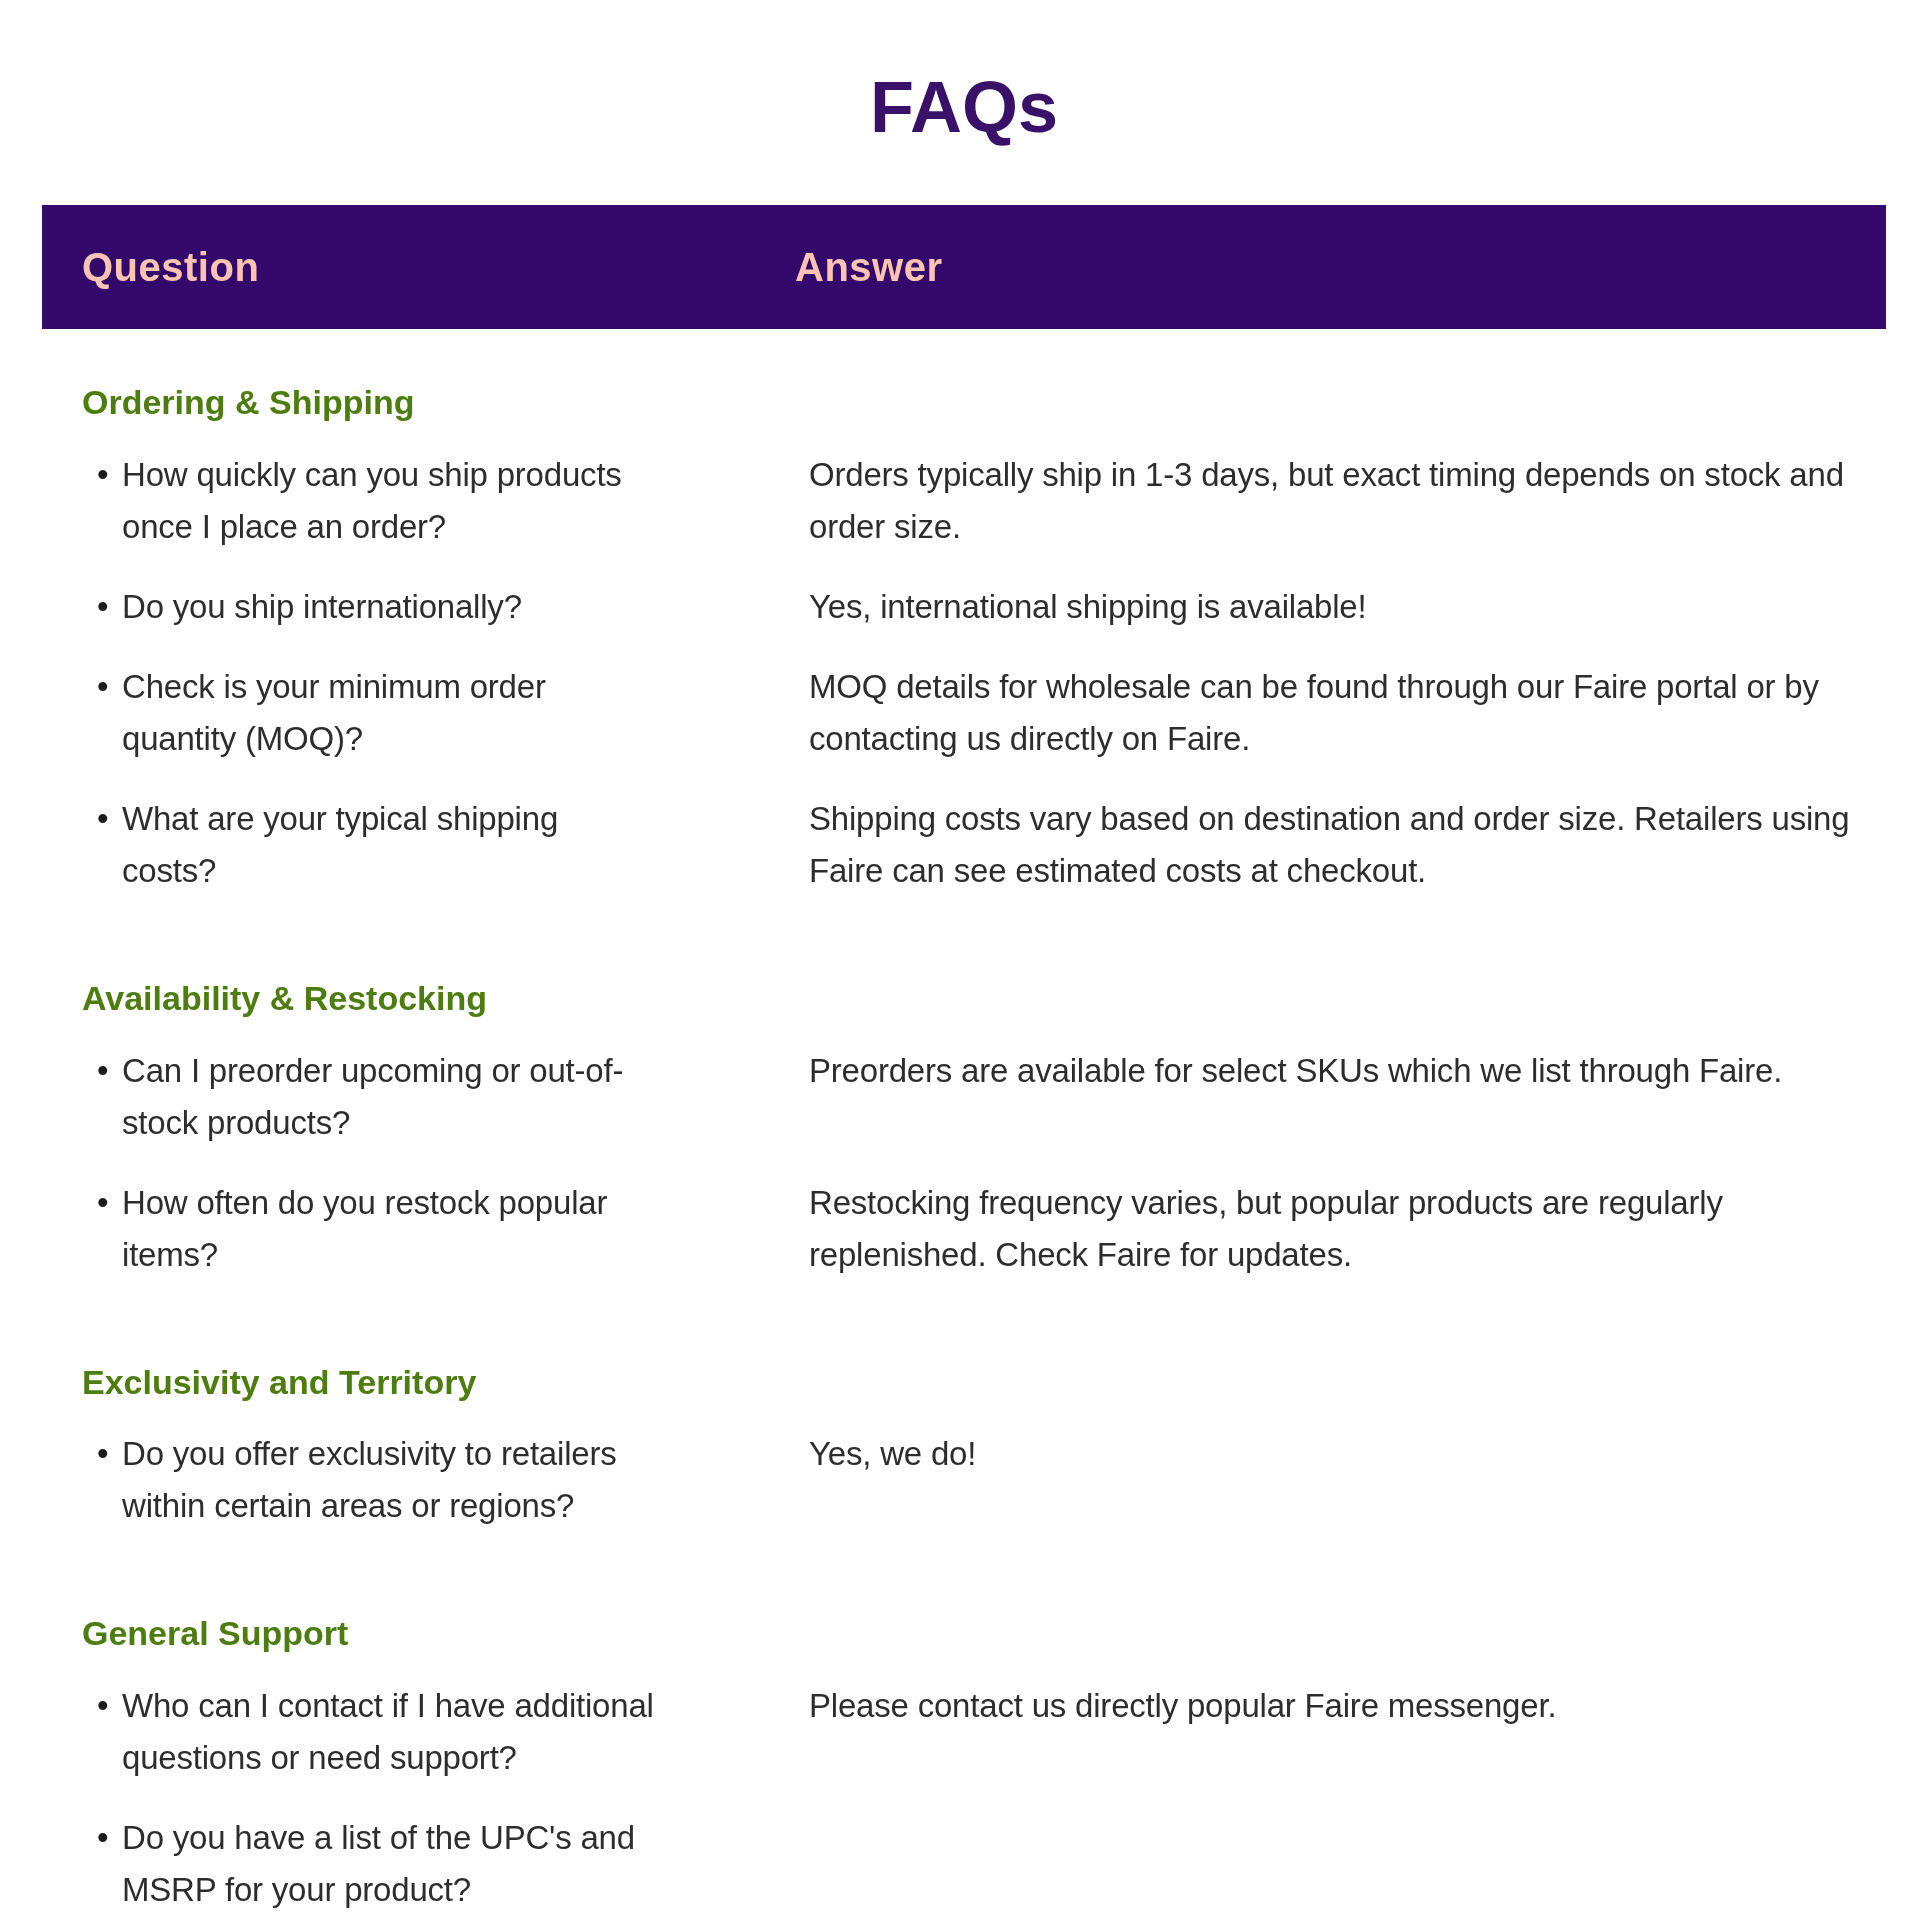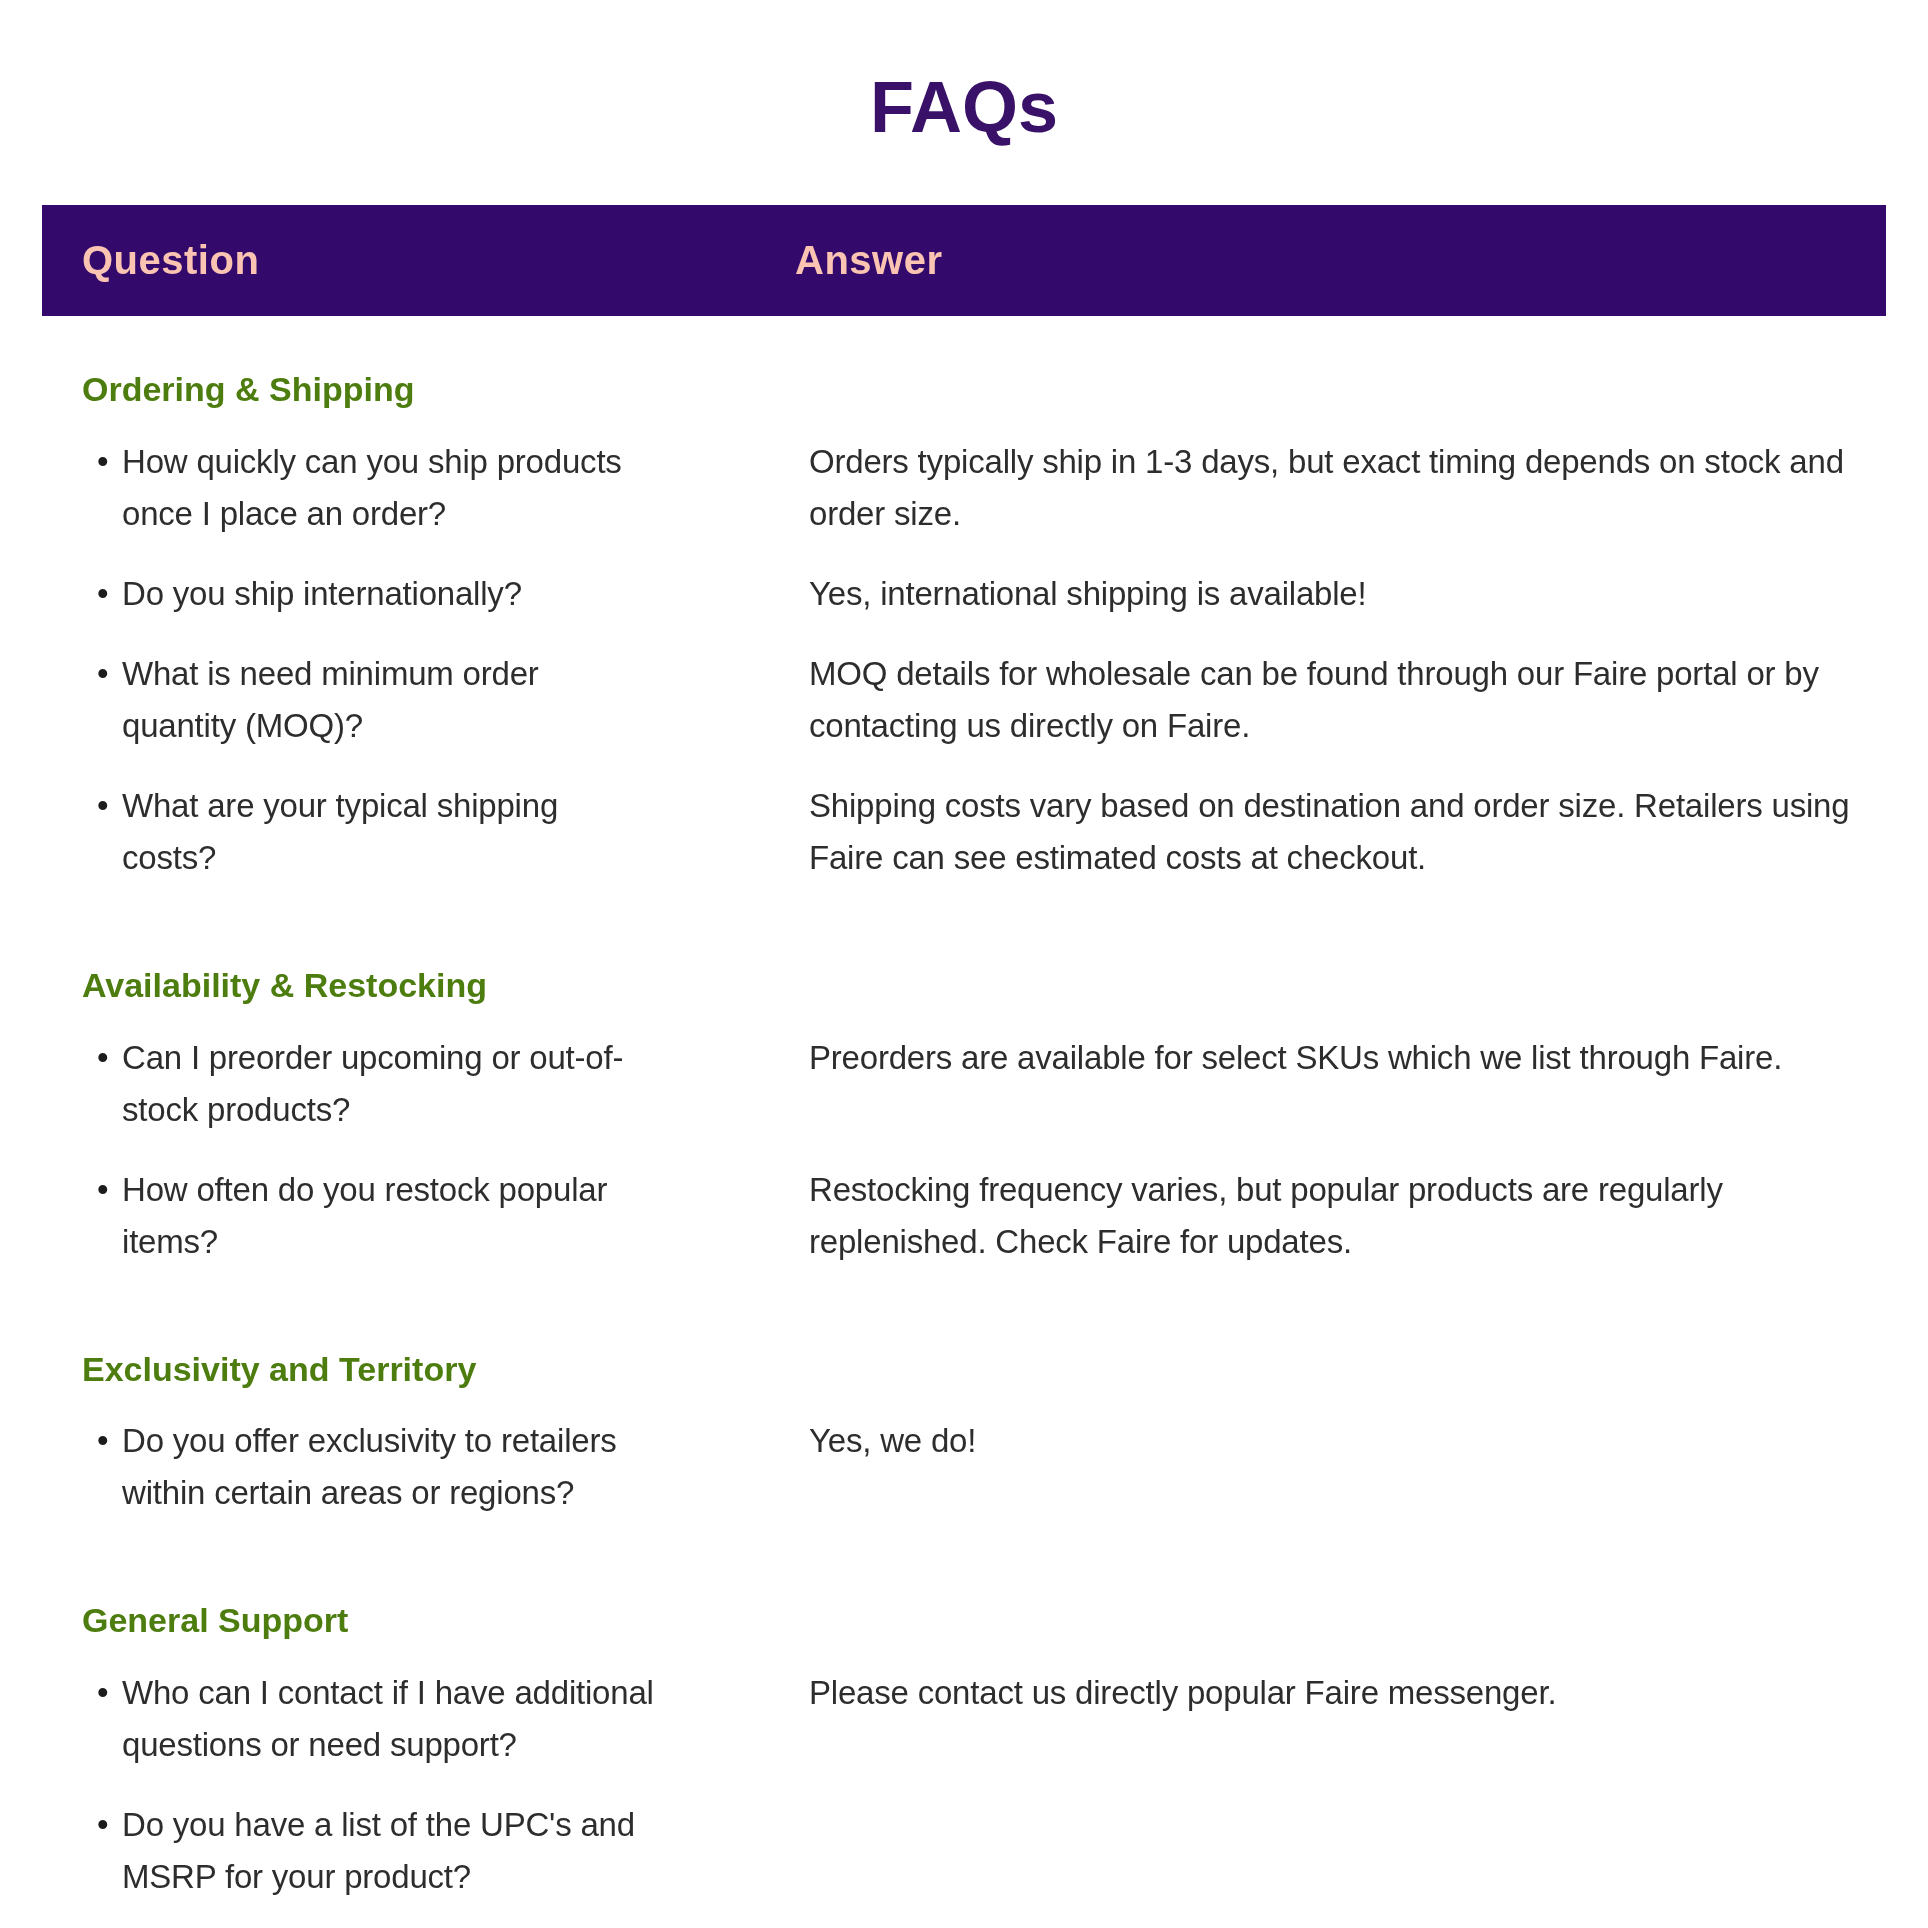--- a/index.html
+++ b/index.html
@@ -12,21 +12,21 @@
     margin-top: 64px;
     text-align: center;
     font-size: 72px;
     font-weight: bold;
     color: #3a1168;
     line-height: 1.2;
   }
 
   .header-bar {
     margin: 55px 42px 0 42px;
-    height: 111px;
+    height: 124px;
     background: #330a6b;
     display: grid;
     grid-template-columns: 753px 1fr;
     align-items: center;
   }
   .header-bar .col-label {
     font-size: 40px;
     font-weight: bold;
     color: #fac3b2;
     letter-spacing: 0.5px;
@@ -101,21 +101,21 @@
         <div class="question-cell">How quickly can you ship products
 once I place an order?</div>
         <div class="answer-cell">Orders typically ship in 1-3 days, but exact timing depends on stock and
 order size.</div>
       </div>
       <div class="faq-row">
         <div class="question-cell">Do you ship internationally?</div>
         <div class="answer-cell">Yes, international shipping is available!</div>
       </div>
       <div class="faq-row">
-        <div class="question-cell">What is need minimum order
+        <div class="question-cell">Check is your minimum order
 quantity (MOQ)?</div>
         <div class="answer-cell">MOQ details for wholesale can be found through our Faire portal or by
 contacting us directly on Faire.</div>
       </div>
       <div class="faq-row">
         <div class="question-cell">What are your typical shipping
 costs?</div>
         <div class="answer-cell">Shipping costs vary based on destination and order size. Retailers using
 Faire can see estimated costs at checkout.</div>
       </div>

